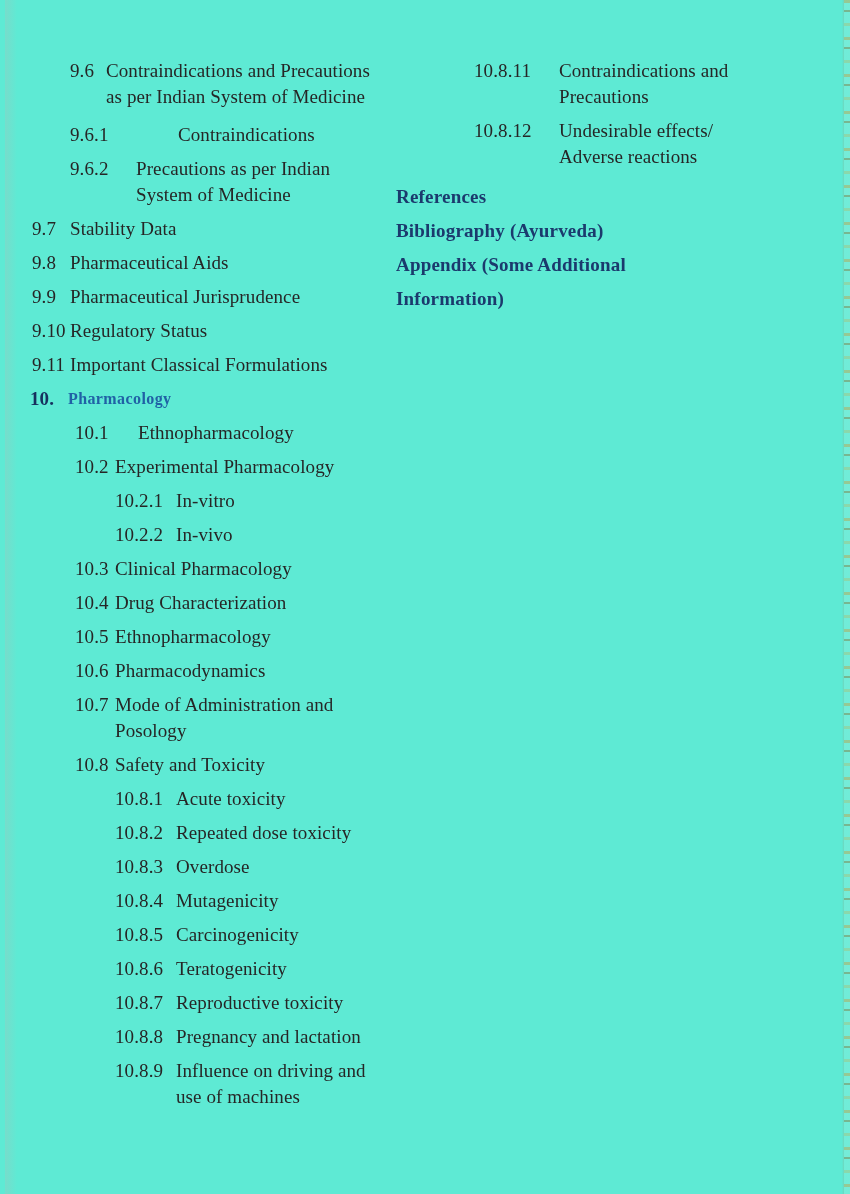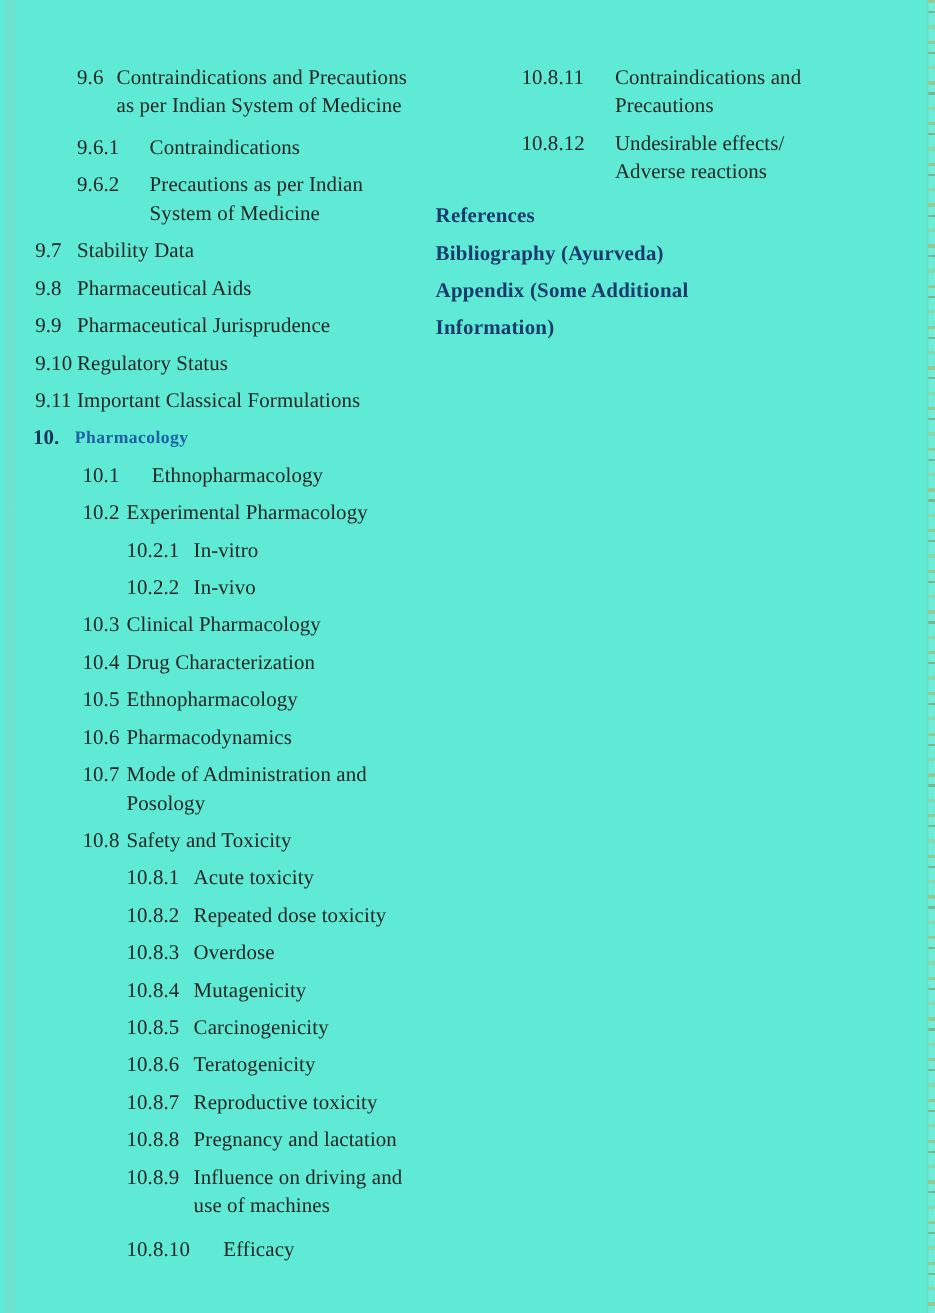--- a/index.html
+++ b/index.html
@@ -98,21 +98,21 @@
   <div class="edge-right"></div>
 
   <div class="col col-left" id="col-left">
       <div class="row s96">
         <span class="num">9.6</span>
         <div class="txt">
           <div>Contraindications and Precautions</div>
           <div>as per Indian System of Medicine</div>
         </div>
       </div>
-      <div class="row s961" style="margin-top: 12px;">
+      <div class="row s961" style="margin-top: 12px; gap: 42px;">
         <span class="num">9.6.1</span>
         <div class="txt">
           <div>Contraindications</div>
         </div>
       </div>
       <div class="row s961">
         <span class="num">9.6.2</span>
         <div class="txt">
           <div>Precautions as per Indian</div>
           <div>System of Medicine</div>
@@ -261,26 +261,20 @@
         <span class="num">10.8.8</span>
         <div class="txt">
           <div>Pregnancy and lactation</div>
         </div>
       </div>
       <div class="row l3">
         <span class="num">10.8.9</span>
         <div class="txt">
           <div>Influence on driving and</div>
           <div>use of machines</div>
-        </div>
-      </div>
-      <div class="row l3w" style="margin-top: 14px;">
-        <span class="num">10.8.10</span>
-        <div class="txt">
-          <div>Efficacy</div>
         </div>
       </div>
     </div>
   <div class="col col-right" id="col-right">
       <div class="row rsub">
         <span class="num">10.8.11</span>
         <div class="txt">
           <div>Contraindications and</div>
           <div>Precautions</div>
         </div>

